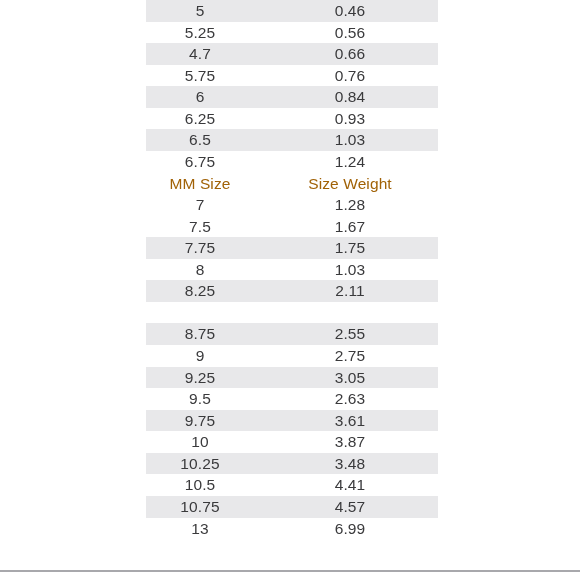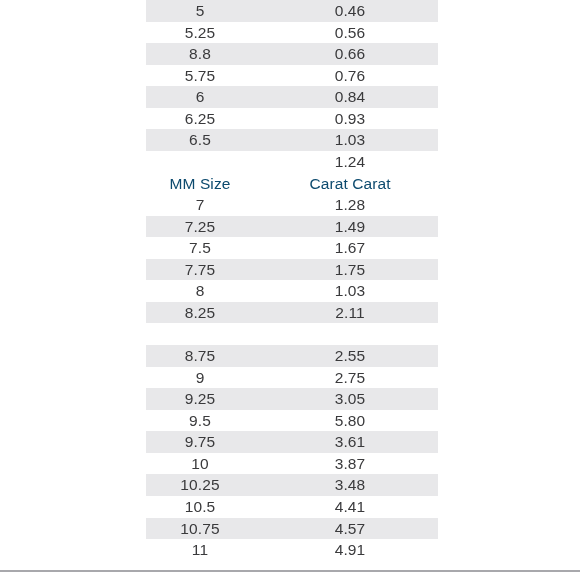--- a/index.html
+++ b/index.html
@@ -60,21 +60,21 @@
     left: 146px;
     width: 108px;
   }
   .cell-carat {
     position: absolute;
     left: 282px;
     width: 136px;
   }
 
   .header-row .cell {
-    color: #0c4a6e;
+    color: #a16207;
     font-size: 15.5px;
   }
 
   #bottom-divider {
     position: absolute;
     left: 0;
     top: 570px;
     width: 580px;
     height: 1.5px;
     background: #a8a8ac;
@@ -97,21 +97,21 @@
       <div class="cell cell-mm">5</div>
       <div class="cell cell-carat">0.46</div>
     </div>
     <div class="chart-row">
       <div class="stripe"></div>
       <div class="cell cell-mm">5.25</div>
       <div class="cell cell-carat">0.56</div>
     </div>
     <div class="chart-row striped">
       <div class="stripe"></div>
-      <div class="cell cell-mm">8.8</div>
+      <div class="cell cell-mm">4.7</div>
       <div class="cell cell-carat">0.66</div>
     </div>
     <div class="chart-row">
       <div class="stripe"></div>
       <div class="cell cell-mm">5.75</div>
       <div class="cell cell-carat">0.76</div>
     </div>
     <div class="chart-row striped">
       <div class="stripe"></div>
       <div class="cell cell-mm">6</div>
@@ -122,37 +122,33 @@
       <div class="cell cell-mm">6.25</div>
       <div class="cell cell-carat">0.93</div>
     </div>
     <div class="chart-row striped">
       <div class="stripe"></div>
       <div class="cell cell-mm">6.5</div>
       <div class="cell cell-carat">1.03</div>
     </div>
     <div class="chart-row">
       <div class="stripe"></div>
+      <div class="cell cell-mm">6.75</div>
       <div class="cell cell-carat">1.24</div>
     </div>
     <div class="chart-row header-row">
       <div class="stripe"></div>
       <div class="cell cell-mm">MM Size</div>
-      <div class="cell cell-carat">Carat Carat</div>
+      <div class="cell cell-carat">Size Weight</div>
     </div>
     <div class="chart-row">
       <div class="stripe"></div>
       <div class="cell cell-mm">7</div>
       <div class="cell cell-carat">1.28</div>
     </div>
-    <div class="chart-row striped">
-      <div class="stripe"></div>
-      <div class="cell cell-mm">7.25</div>
-      <div class="cell cell-carat">1.49</div>
-    </div>
     <div class="chart-row">
       <div class="stripe"></div>
       <div class="cell cell-mm">7.5</div>
       <div class="cell cell-carat">1.67</div>
     </div>
     <div class="chart-row striped">
       <div class="stripe"></div>
       <div class="cell cell-mm">7.75</div>
       <div class="cell cell-carat">1.75</div>
     </div>
@@ -180,21 +176,21 @@
       <div class="cell cell-carat">2.75</div>
     </div>
     <div class="chart-row striped">
       <div class="stripe"></div>
       <div class="cell cell-mm">9.25</div>
       <div class="cell cell-carat">3.05</div>
     </div>
     <div class="chart-row">
       <div class="stripe"></div>
       <div class="cell cell-mm">9.5</div>
-      <div class="cell cell-carat">5.80</div>
+      <div class="cell cell-carat">2.63</div>
     </div>
     <div class="chart-row striped">
       <div class="stripe"></div>
       <div class="cell cell-mm">9.75</div>
       <div class="cell cell-carat">3.61</div>
     </div>
     <div class="chart-row">
       <div class="stripe"></div>
       <div class="cell cell-mm">10</div>
       <div class="cell cell-carat">3.87</div>
@@ -209,18 +205,18 @@
       <div class="cell cell-mm">10.5</div>
       <div class="cell cell-carat">4.41</div>
     </div>
     <div class="chart-row striped">
       <div class="stripe"></div>
       <div class="cell cell-mm">10.75</div>
       <div class="cell cell-carat">4.57</div>
     </div>
     <div class="chart-row">
       <div class="stripe"></div>
-      <div class="cell cell-mm">11</div>
-      <div class="cell cell-carat">4.91</div>
+      <div class="cell cell-mm">13</div>
+      <div class="cell cell-carat">6.99</div>
     </div>
   </div>
 <div id="bottom-divider"></div>
 <div id="bottom-area"></div>
 
 </body></html>

